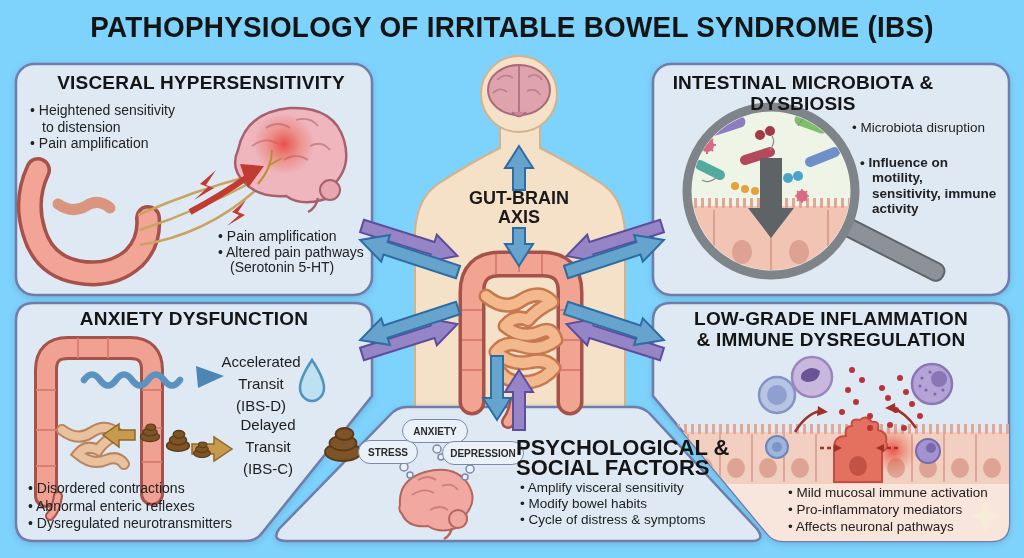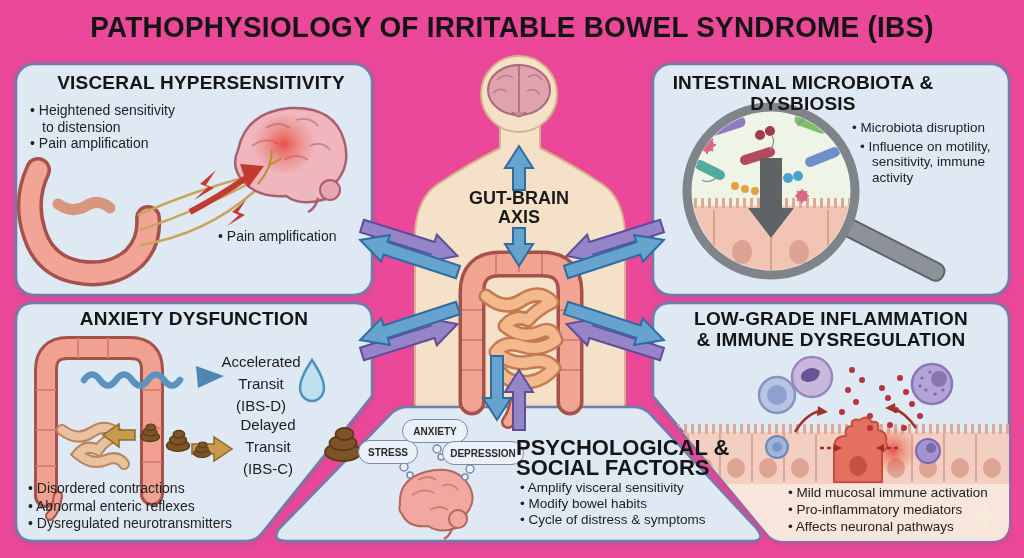--- a/index.html
+++ b/index.html
@@ -1,16 +1,16 @@
 <!DOCTYPE html>
 <html><head>
 <meta charset="utf-8">
 <style>
   html,body{margin:0;padding:0;background:#ffffff;}
-  .canvas{position:relative;width:1024px;height:558px;background:#ec4899;overflow:hidden;
+  .canvas{position:relative;width:1024px;height:558px;background:#7dd3fc;overflow:hidden;
           font-family:"Liberation Sans","DejaVu Sans",sans-serif;}
   svg.base{position:absolute;left:0;top:0;}
   .txt{position:absolute;color:#222;}
   .pre{white-space:pre-line;}
   .main-title{left:0;top:11px;width:1024px;text-align:center;font-size:29px;font-weight:bold;
               color:#141414;letter-spacing:.3px;transform:scaleX(.96);transform-origin:center;}
   .panel-title{font-weight:bold;color:#151515;text-align:center;font-size:19px;line-height:21px;letter-spacing:.2px;}
   .blist{list-style:none;margin:0;padding:0;}
   .blist li{padding-left:12px;text-indent:-12px;white-space:pre-line;}
   .blist li::before{content:"\2022  ";}
@@ -294,26 +294,28 @@
   <div class="txt main-title">PATHOPHYSIOLOGY OF IRRITABLE BOWEL SYNDROME (IBS)</div>
 
   <div class="txt panel-title" style="left:23px;top:72px;width:356px;">VISCERAL HYPERSENSITIVITY</div>
   <ul class="blist txt" style="left:30px;top:102px;font-size:14px;line-height:16.5px;">
     <li>Heightened sensitivity
 to distension</li>
     <li>Pain amplification</li>
   </ul>
   <ul class="blist txt" style="left:218px;top:229px;font-size:14px;line-height:15.5px;">
     <li>Pain amplification</li>
+    <li>Altered pain pathways
+(Serotonin 5-HT)</li>
   </ul>
 
   <div class="txt panel-title" style="left:653px;top:72px;width:300px;">INTESTINAL MICROBIOTA &amp; DYSBIOSIS</div>
   <ul class="blist txt" style="left:852px;top:120px;font-size:13.5px;line-height:15.5px;width:150px;">
     <li>Microbiota disruption</li>
-    <li style="margin-left:8px;margin-top:3px;">Influence on motility,
+    <li style="margin-left:8px;margin-top:19px;font-weight:bold;">Influence on motility,
 sensitivity, immune
 activity</li>
   </ul>
 
   <div class="txt axis-label pre" style="left:449px;top:189px;width:140px;">GUT-BRAIN
 AXIS</div>
 
   <div class="txt panel-title" style="left:16px;top:308px;width:356px;">ANXIETY DYSFUNCTION</div>
   <div class="txt transit-label pre" style="left:213px;top:351px;width:96px;">Accelerated
 Transit

